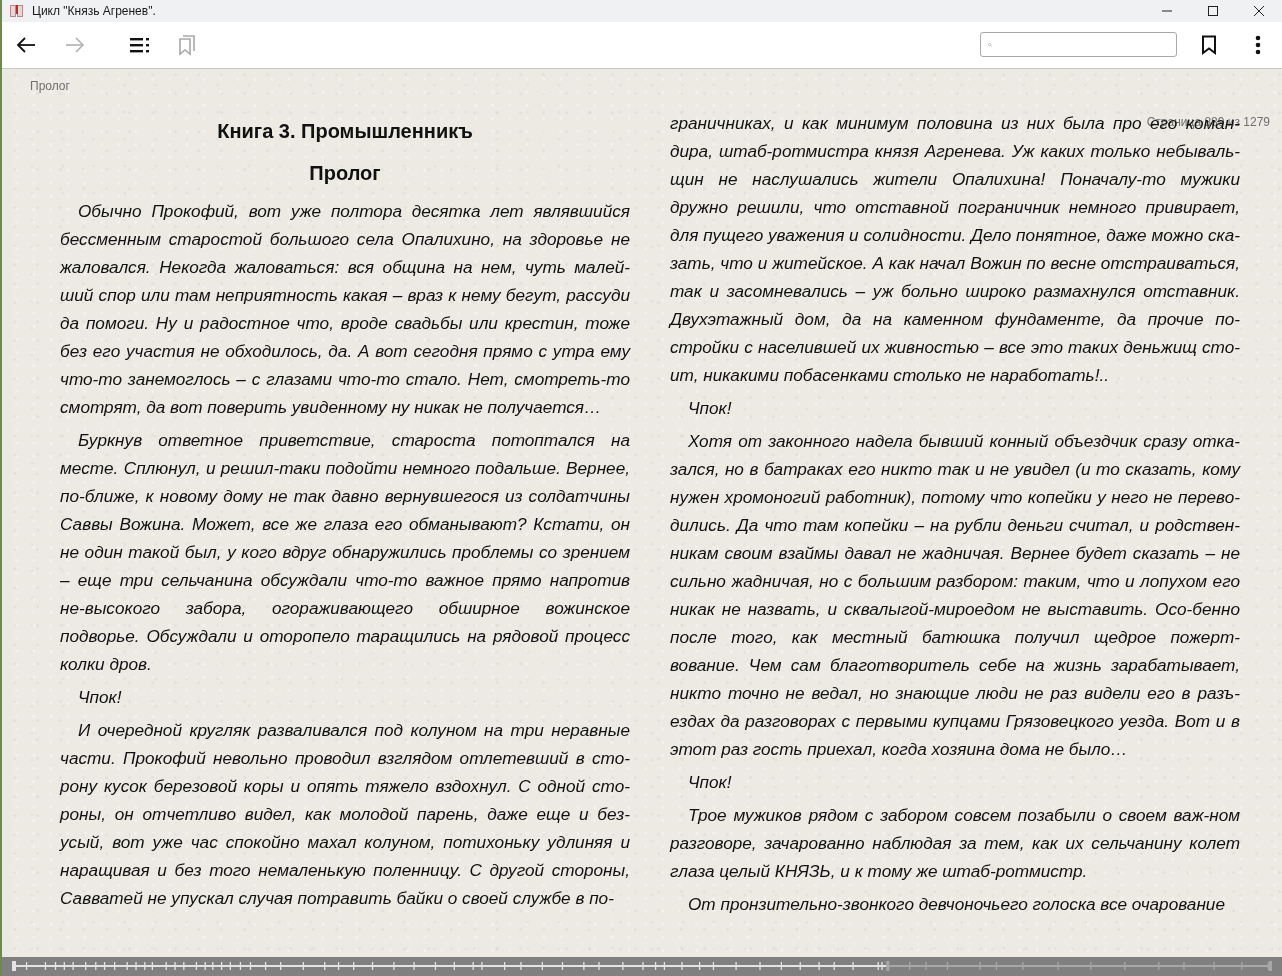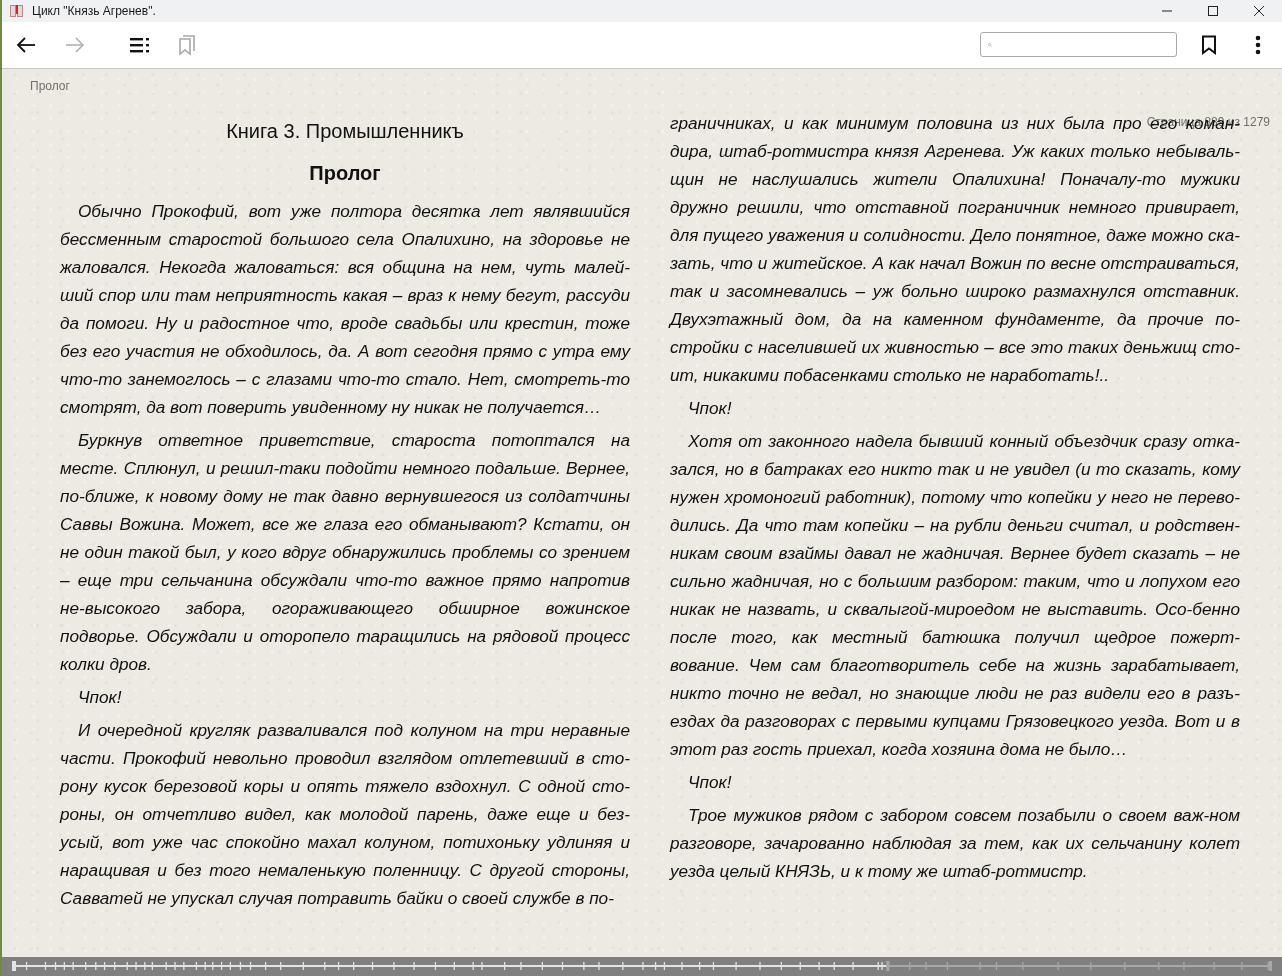--- a/index.html
+++ b/index.html
@@ -45,21 +45,21 @@
     background-size:23px 19px, 31px 27px, 17px 13px;
   }
   .running-head { position:absolute; top:10px; font-size:12px; color:#6f6f6f; }
   .rh-left { left:20px; }
   .rh-right { right:20px;margin-top:36px; }
   .column { position:absolute; top:40px; width:570px; font-size:17.2px; line-height:28px; color:#111; text-align:justify; }
   .col-left { left:50px; }
   .col-right { left:660px; }
   .column p { margin:0 0 5px 0; text-indent:18px;font-style:italic; }
   .column p.cont { text-indent:0; }
-  .book-title { font-weight:normal; font-size:20px; text-align:center; margin:8px 0 14px 0; line-height:28px; }
+  .book-title { font-weight:bold; font-size:20px; text-align:center; margin:8px 0 14px 0; line-height:28px; }
   .chapter-title { font-weight:bold; font-size:20px; text-align:center; margin:0 0 10px 0; line-height:28px; }
   .progress {
     position:absolute; left:0; top:957px; width:1280px; height:19px; background:#808080;
   }
   .progress svg { position:absolute; left:0; top:0; }
 </style>
 </head>
 <body>
 
 <div class="window">
@@ -152,21 +152,22 @@
       <p>Буркнув ответное приветствие, староста потоптался на месте. Сплюнул, и решил-таки подойти немного подальше. Вернее, по-ближе, к новому дому не так давно вернувшегося из солдатчины Саввы Вожина. Может, все же глаза его обманывают? Кстати, он не один такой был, у кого вдруг обнаружились проблемы со зрением – еще три сельчанина обсуждали что-то важное прямо напротив не-высокого забора, огораживающего обширное вожинское подворье. Обсуждали и оторопело таращились на рядовой процесс колки дров.</p>
       <p>Чпок!</p>
       <p>И очередной кругляк разваливался под колуном на три неравные части. Прокофий невольно проводил взглядом отлетевший в сто-рону кусок березовой коры и опять тяжело вздохнул. С одной сто-роны, он отчетливо видел, как молодой парень, даже еще и без-усый, вот уже час спокойно махал колуном, потихоньку удлиняя и наращивая и без того немаленькую поленницу. С другой стороны, Савватей не упускал случая потравить байки о своей службе в по-</p>
     </div>
 
     <div class="column col-right">
       <p class="cont">граничниках, и как минимум половина из них была про его коман-дира, штаб-ротмистра князя Агренева. Уж каких только небываль-щин не наслушались жители Опалихина! Поначалу-то мужики дружно решили, что отставной пограничник немного привирает, для пущего уважения и солидности. Дело понятное, даже можно ска-зать, что и житейское. А как начал Вожин по весне отстраиваться, так и засомневались – уж больно широко размахнулся отставник. Двухэтажный дом, да на каменном фундаменте, да прочие по-стройки с населившей их живностью – все это таких деньжищ сто-ит, никакими побасенками столько не наработать!..</p>
       <p>Чпок!</p>
       <p>Хотя от законного надела бывший конный объездчик сразу отка-зался, но в батраках его никто так и не увидел (и то сказать, кому нужен хромоногий работник), потому что копейки у него не перево-дились. Да что там копейки – на рубли деньги считал, и родствен-никам своим взаймы давал не жадничая. Вернее будет сказать – не сильно жадничая, но с большим разбором: таким, что и лопухом его никак не назвать, и сквалыгой-мироедом не выставить. Осо-бенно после того, как местный батюшка получил щедрое пожерт-вование. Чем сам благотворитель себе на жизнь зарабатывает, никто точно не ведал, но знающие люди не раз видели его в разъ-ездах да разговорах с первыми купцами Грязовецкого уезда. Вот и в этот раз гость приехал, когда хозяина дома не было…</p>
       <p>Чпок!</p>
-      <p>Трое мужиков рядом с забором совсем позабыли о своем важ-ном разговоре, зачарованно наблюдая за тем, как их сельчанину колет уезда целый КНЯЗЬ, и к тому же штаб-ротмистр.</p>
+      <p>Трое мужиков рядом с забором совсем позабыли о своем важ-ном разговоре, зачарованно наблюдая за тем, как их сельчанину колет глаза целый КНЯЗЬ, и к тому же штаб-ротмистр.</p>
+      <p>От пронзительно-звонкого девчоночьего голоска все очарование</p>
     </div>
   </div>
 
   <div class="progress">
     <svg id="progress-svg" width="1280" height="19">
         <line x1="12" y1="9" x2="886.31" y2="9" stroke="#e4e4e4" stroke-width="2"></line>
         <line x1="886.31" y1="9" x2="1270" y2="9" stroke="#a8a8a8" stroke-width="2"></line>
         <line x1="24.58" y1="5" x2="24.58" y2="13" stroke="#e4e4e4" stroke-width="1.3"></line>
         <line x1="43.45" y1="5" x2="43.45" y2="13" stroke="#e4e4e4" stroke-width="1.3"></line>
         <line x1="53.514" y1="5" x2="53.514" y2="13" stroke="#e4e4e4" stroke-width="1.3"></line>

